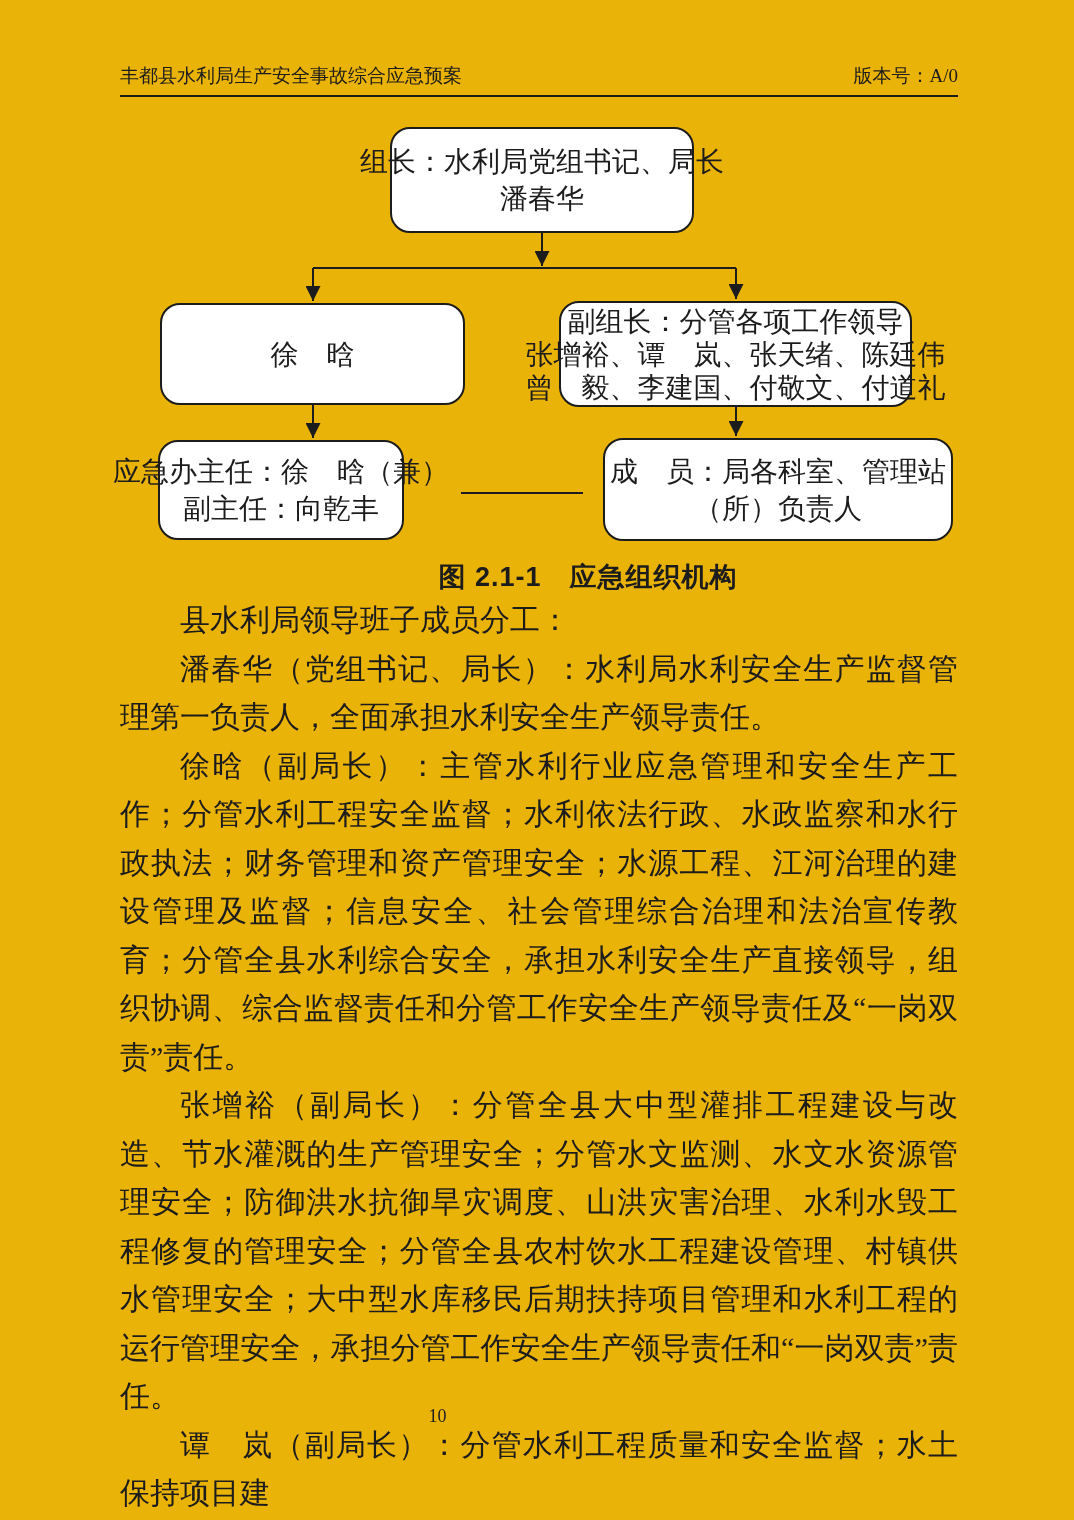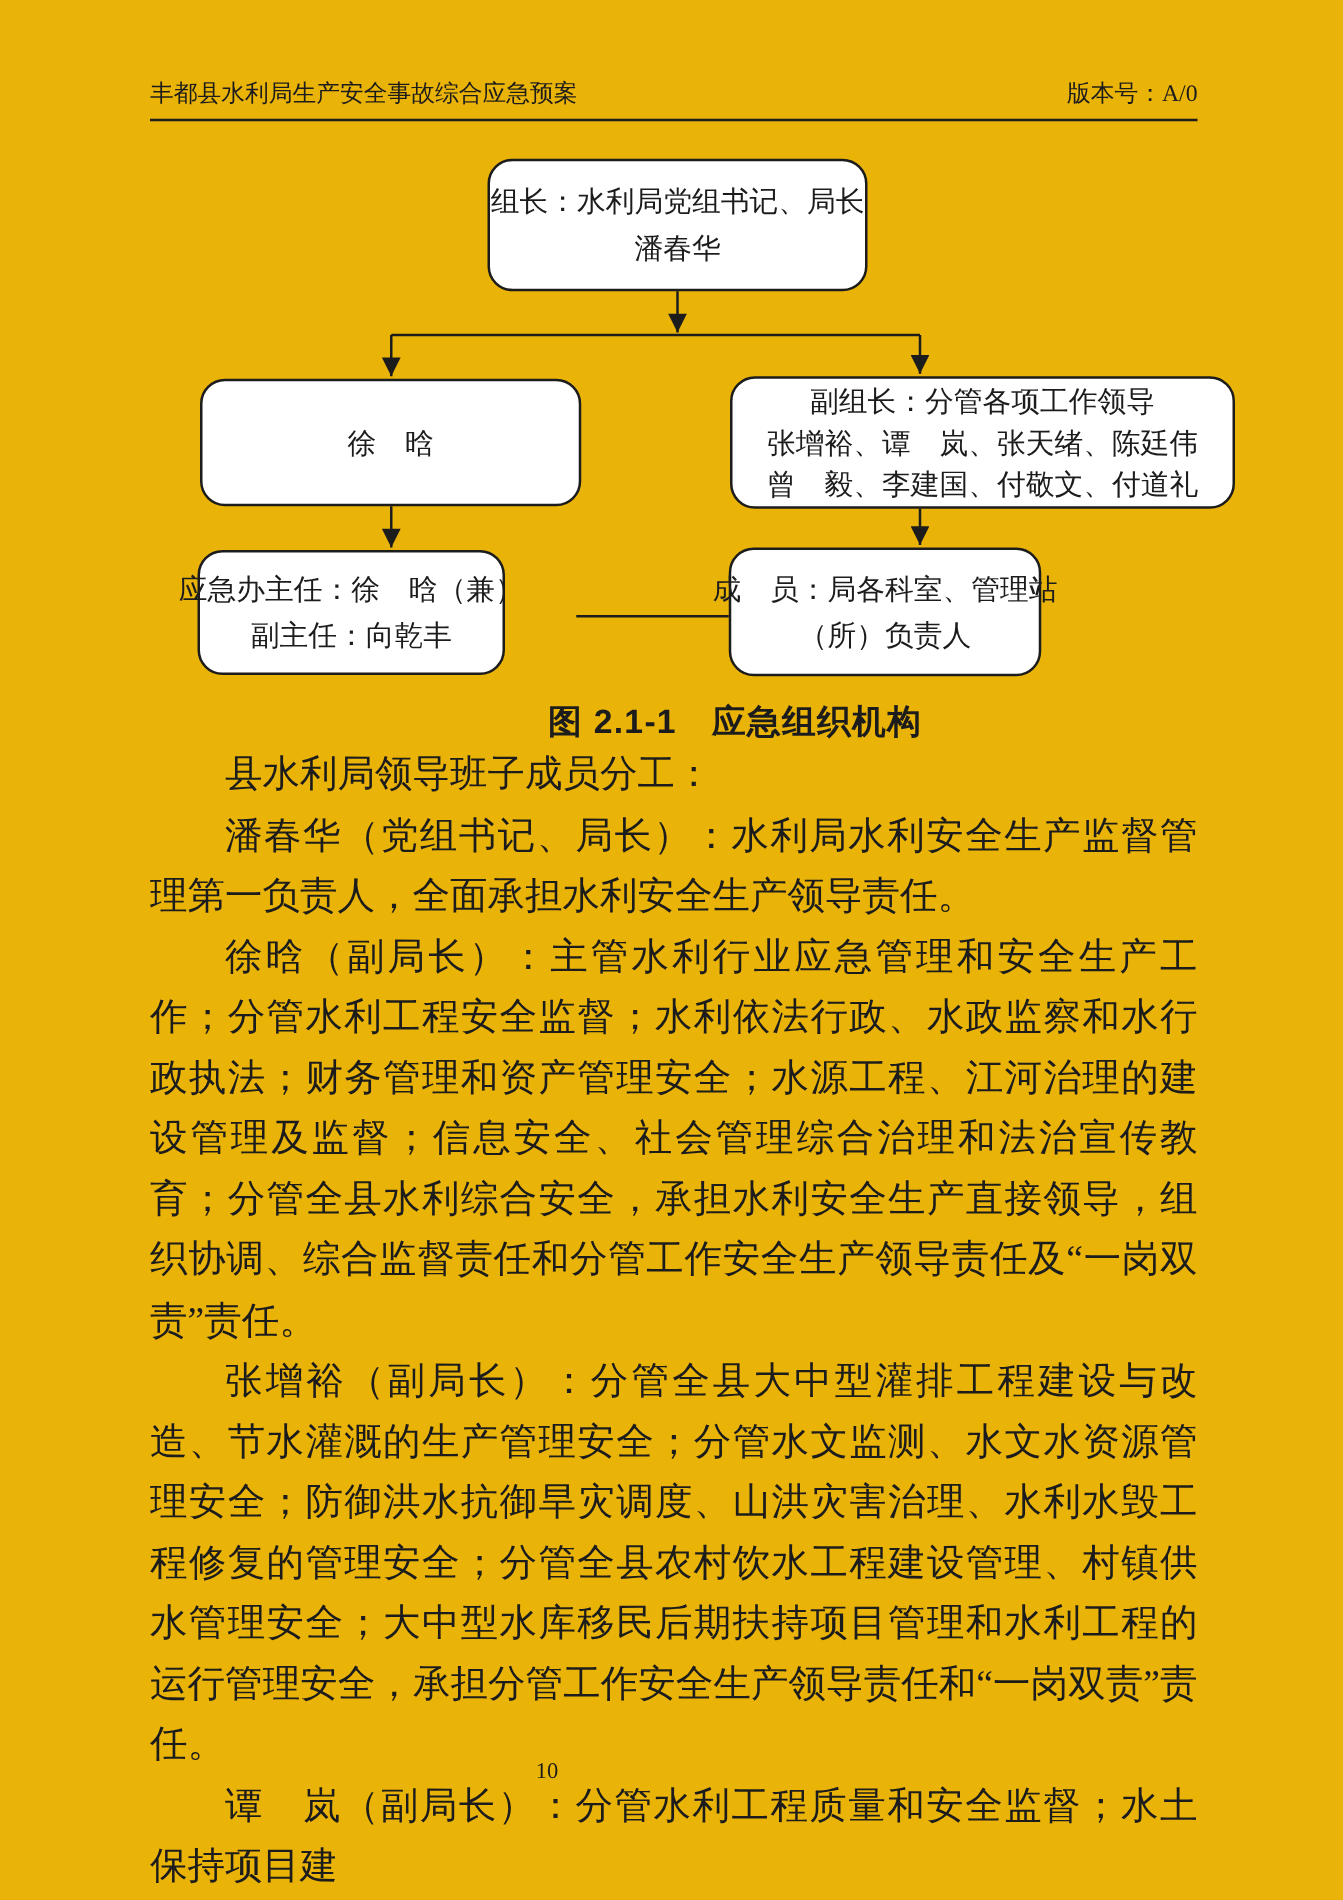--- a/index.html
+++ b/index.html
@@ -23,28 +23,28 @@
   
   .connectors{position:absolute;left:0;top:0;pointer-events:none;}
   .flow-box{
     position:absolute;
     box-sizing:border-box;
     border:2px solid #1c1c1c;
     border-radius:20px;
     background:#fff;
     display:flex;flex-direction:column;justify-content:center;align-items:center;
     text-align:left;
-    font-size:23px;line-height:37px;
+    font-size:28px;line-height:37px;
   }
   .flow-box .bline{white-space:nowrap;}
   #box-leader{left:390px;top:127px;width:304px;height:106px;}
   #box-deputy-single{left:160px;top:303px;width:305px;height:102px;}
-  #box-deputy-group{left:584px;top:301px;width:404px;height:106px;line-height:33px;}
+  #box-deputy-group{left:559px;top:301px;width:353px;height:106px;line-height:33px;}
   #box-office{left:158px;top:440px;width:246px;height:100px;}
-  #box-members{left:583px;top:438px;width:250px;height:103px;}
+  #box-members{left:603px;top:438px;width:350px;height:103px;}
   
   .fig-caption{
     position:absolute;left:16px;top:561px;width:1074px;
     text-align:center;
     font-family:"Liberation Sans","DejaVu Sans",sans-serif;
     font-weight:700;font-size:27px;line-height:32px;
     letter-spacing:1px;
     padding-left:35px;
   }
   

